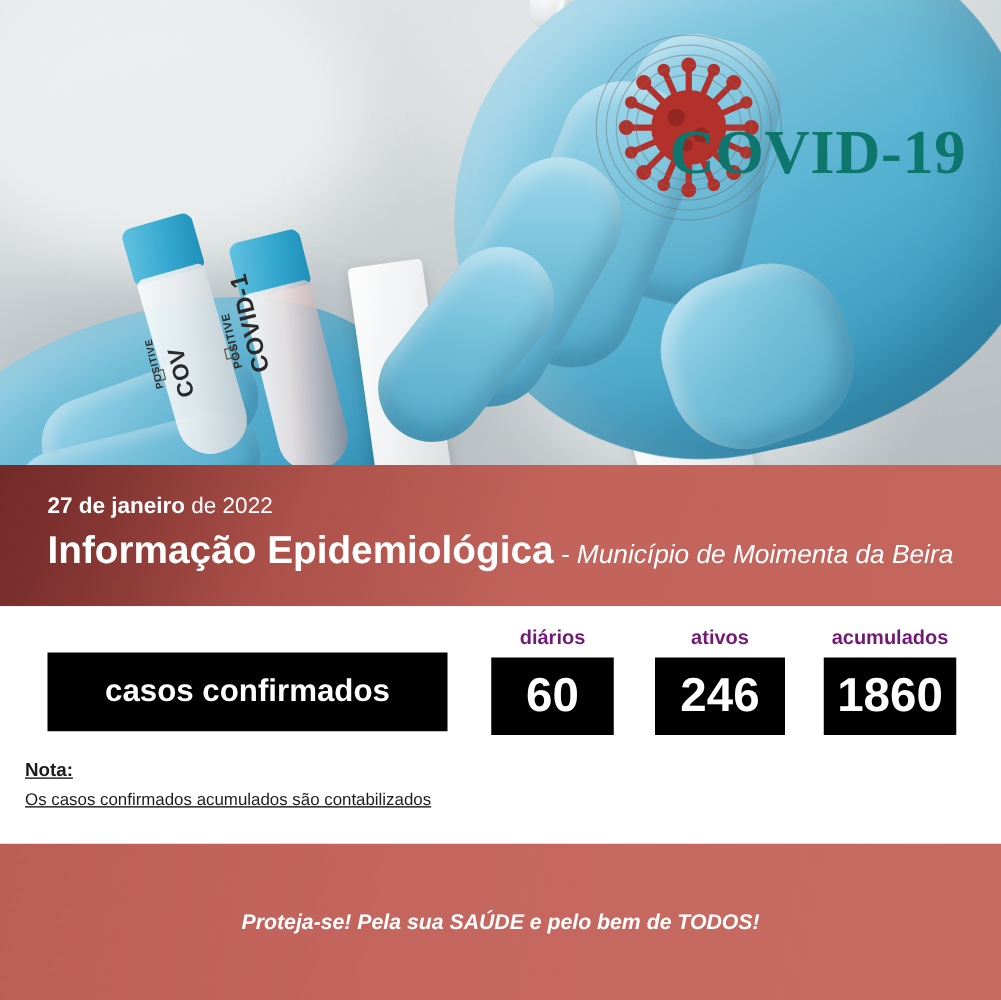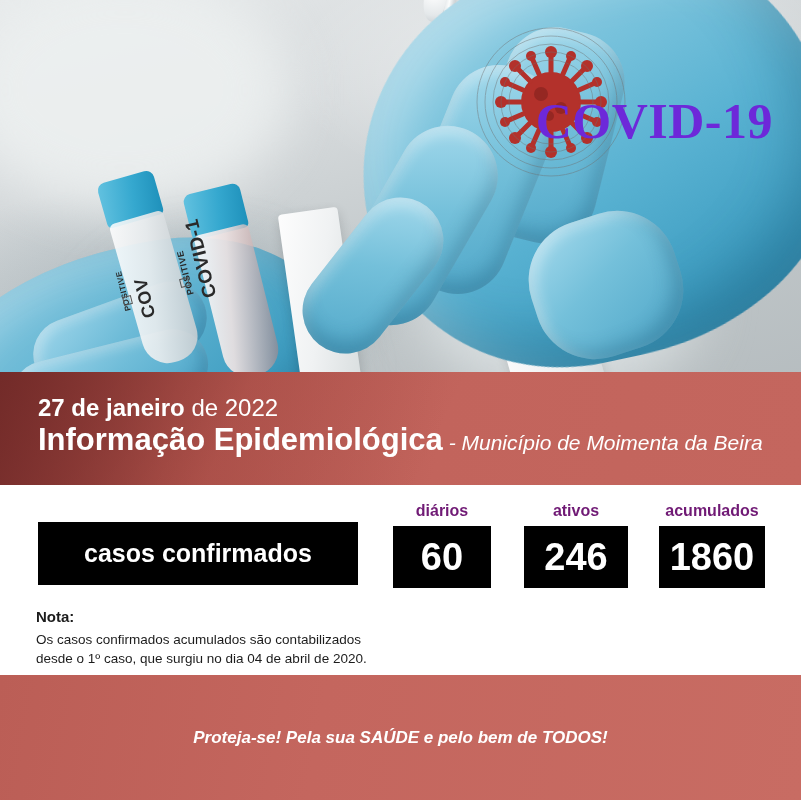--- a/index.html
+++ b/index.html
@@ -216,21 +216,21 @@
     width: 156px; height: 156px;
     opacity: 0.45;
   }
   .covid-title {
     position: absolute;
     right: 28px;
     top: 92px;
     font-family: "Liberation Serif", serif;
     font-size: 50px;
     font-weight: bold;
-    color: #6d28d9;
+    color: #0f766e;
     letter-spacing: 0.5px;
   }
 
   
   .band {
     position: absolute;
     top: 372px;
     left: 0;
     width: 801px;
     height: 113px;
@@ -240,21 +240,21 @@
   .band-overlay {
     position: absolute;
     inset: 0;
     background: linear-gradient(115deg, rgba(110,40,38,0.85) 0%, rgba(150,64,58,0.25) 30%, rgba(196,102,94,0) 55%);
   }
   .band-date {
     position: absolute;
     left: 38px;
     top: 22px;
     color: #ffffff;
-    font-size: 24px;
+    font-size: 18px;
   }
   .band-date b { font-weight: bold; }
   .band-title {
     position: absolute;
     left: 38px;
     top: 50px;
     color: #ffffff;
     font-size: 31px;
     font-weight: bold;
     white-space: nowrap;
@@ -309,22 +309,23 @@
     font-weight: bold;
     line-height: 62px;
     height: 62px;
   }
   .stat-1 { left: 393px; top: 17px; width: 98px; }
   .stat-2 { left: 524px; top: 17px; width: 104px; }
   .stat-3 { left: 659px; top: 17px; width: 106px; }
 
   .note {
     position: absolute;
-    left: 36px;
+    left: 20px;
     top: 123px;
+    text-decoration: underline;
   }
   .note-title {
     font-size: 15px;
     font-weight: bold;
     color: #1c1c1c;
     margin-bottom: 5px;
   }
   .note-line {
     font-size: 13.5px;
     color: #1c1c1c;
@@ -477,21 +478,20 @@
       <div class="stat-value">246</div>
     </div>
     <div class="stat stat-3">
       <div class="stat-label">acumulados</div>
       <div class="stat-value">1860</div>
     </div>
 
     <div class="note">
       <div class="note-title">Nota:</div>
       <div class="note-line">Os casos confirmados acumulados são contabilizados</div>
-      <div class="note-line">desde o 1º caso, que surgiu no dia 04 de abril de 2020.</div>
     </div>
   </div>
 
   <div class="footer">
     <span>Proteja-se! Pela sua SAÚDE e pelo bem de TODOS!</span>
   </div>
 
 </div>
 
 </body></html>

